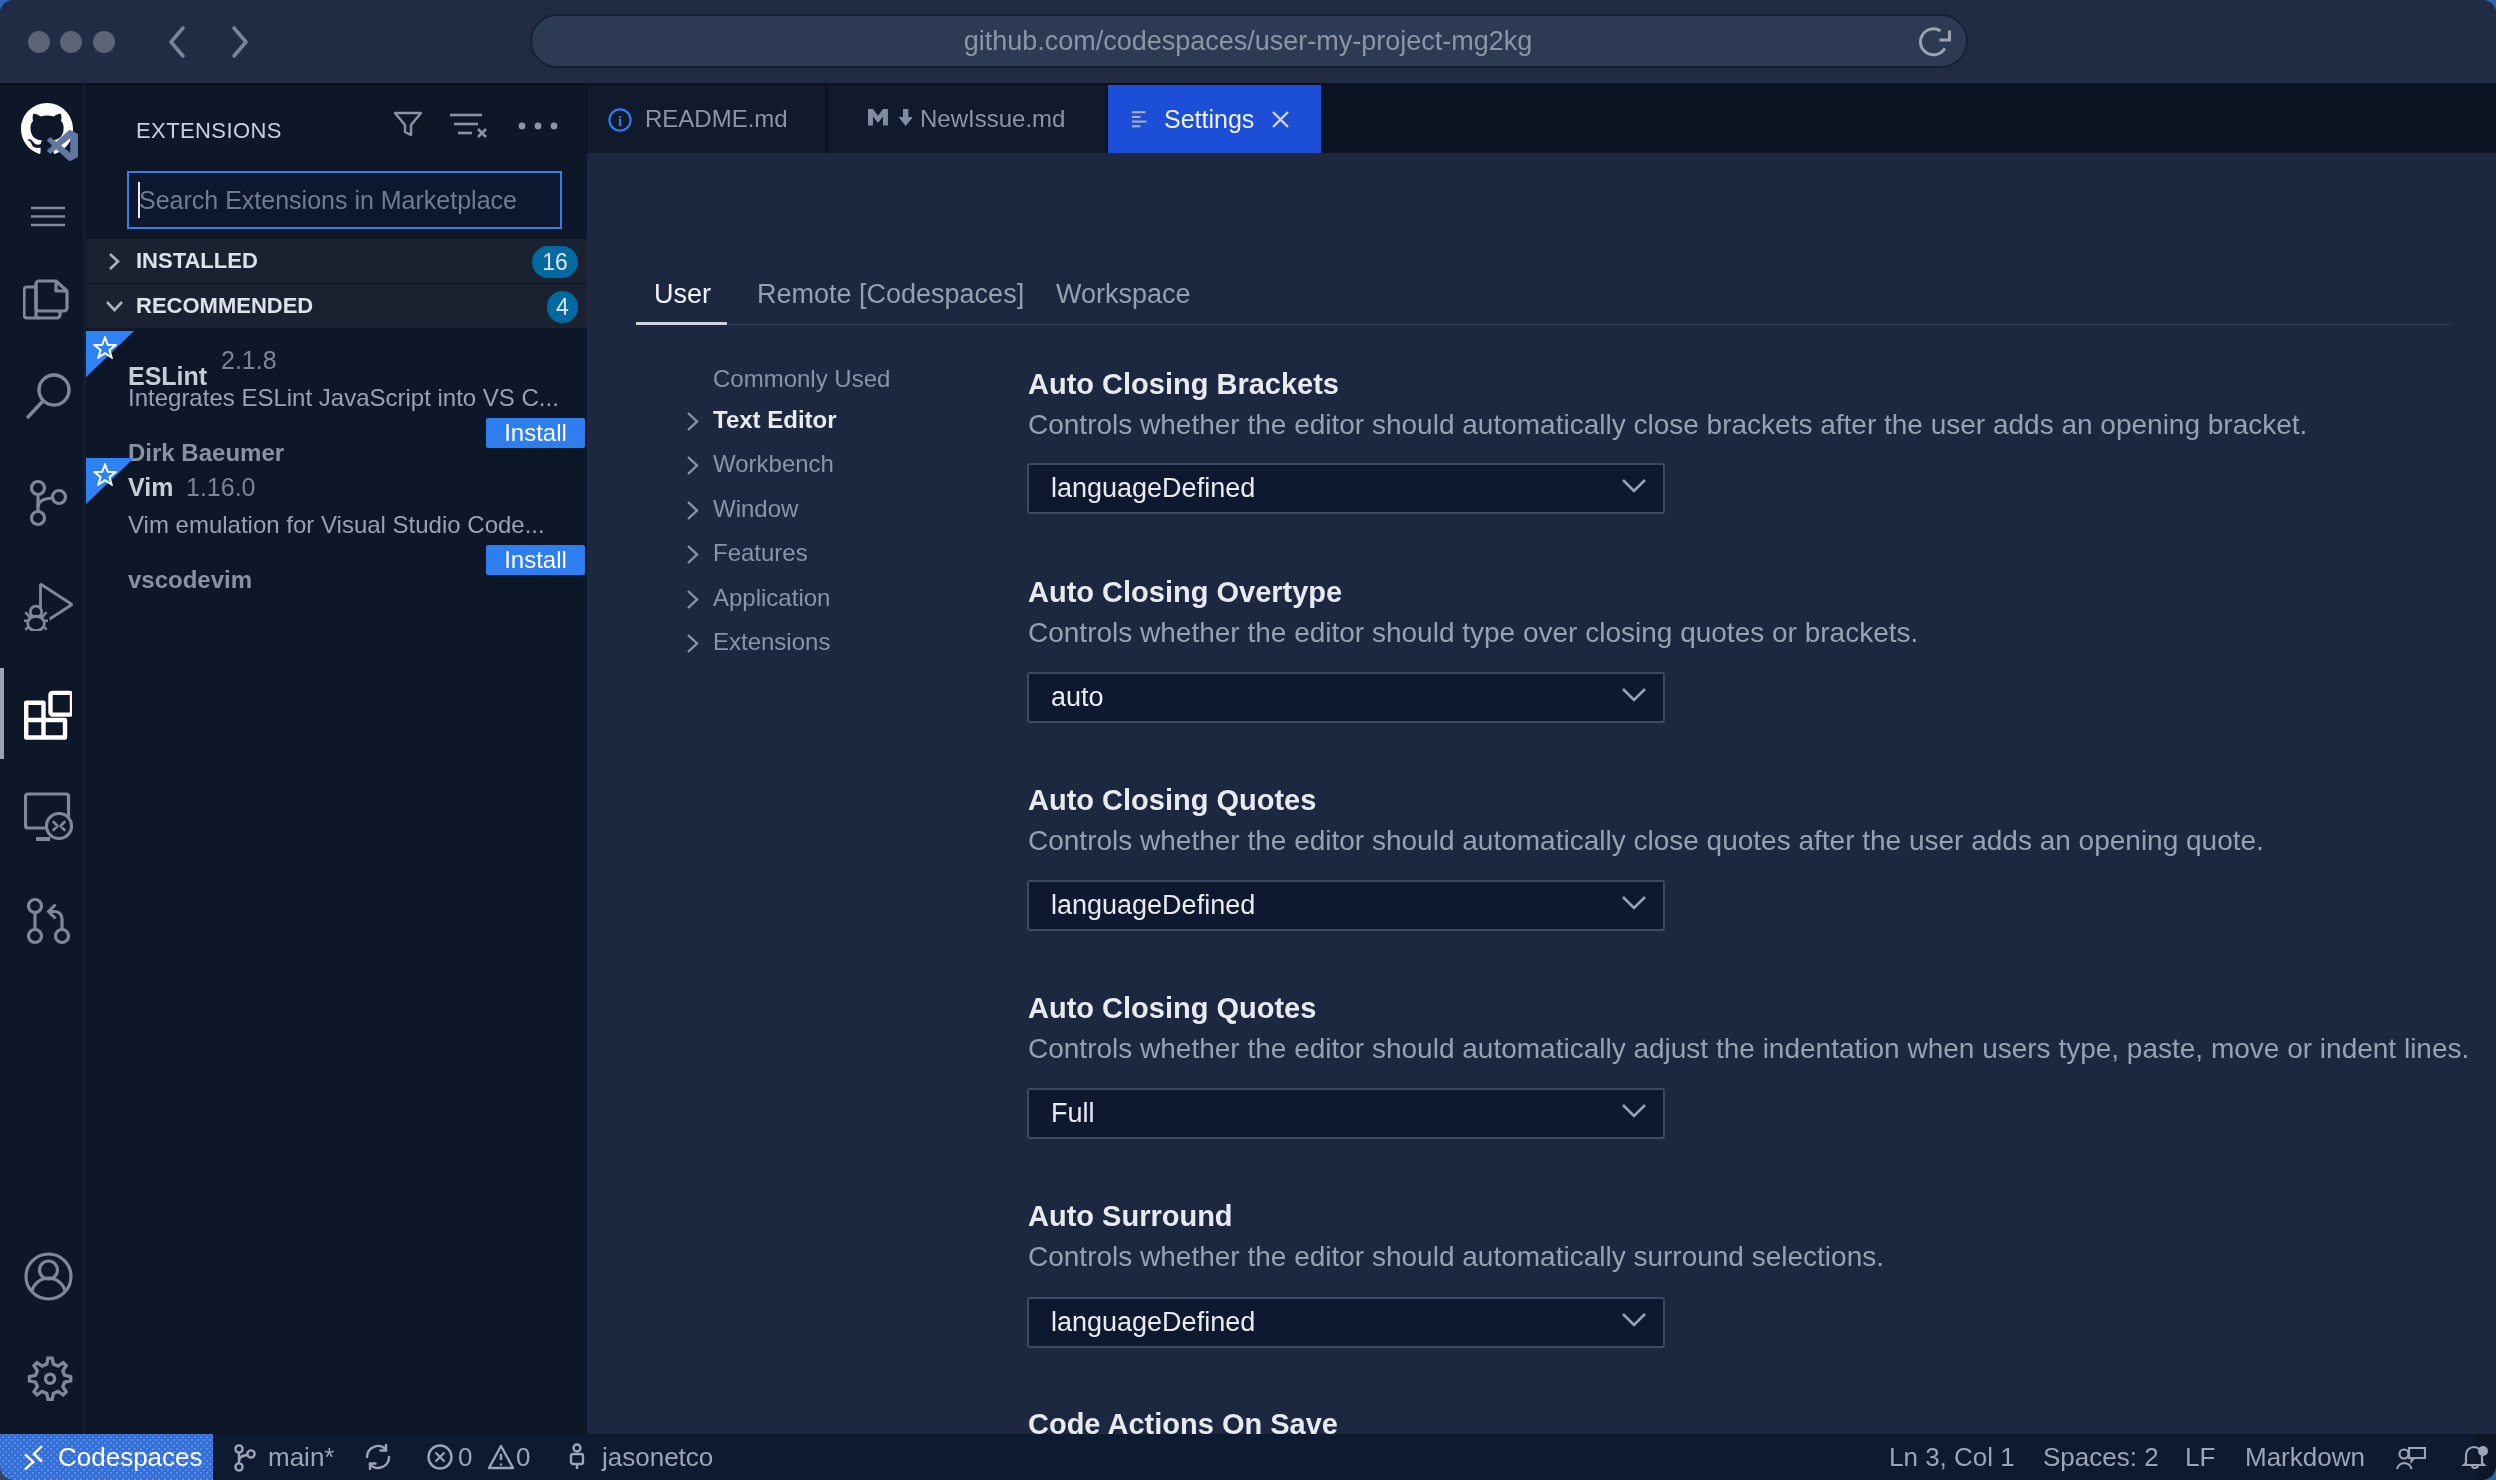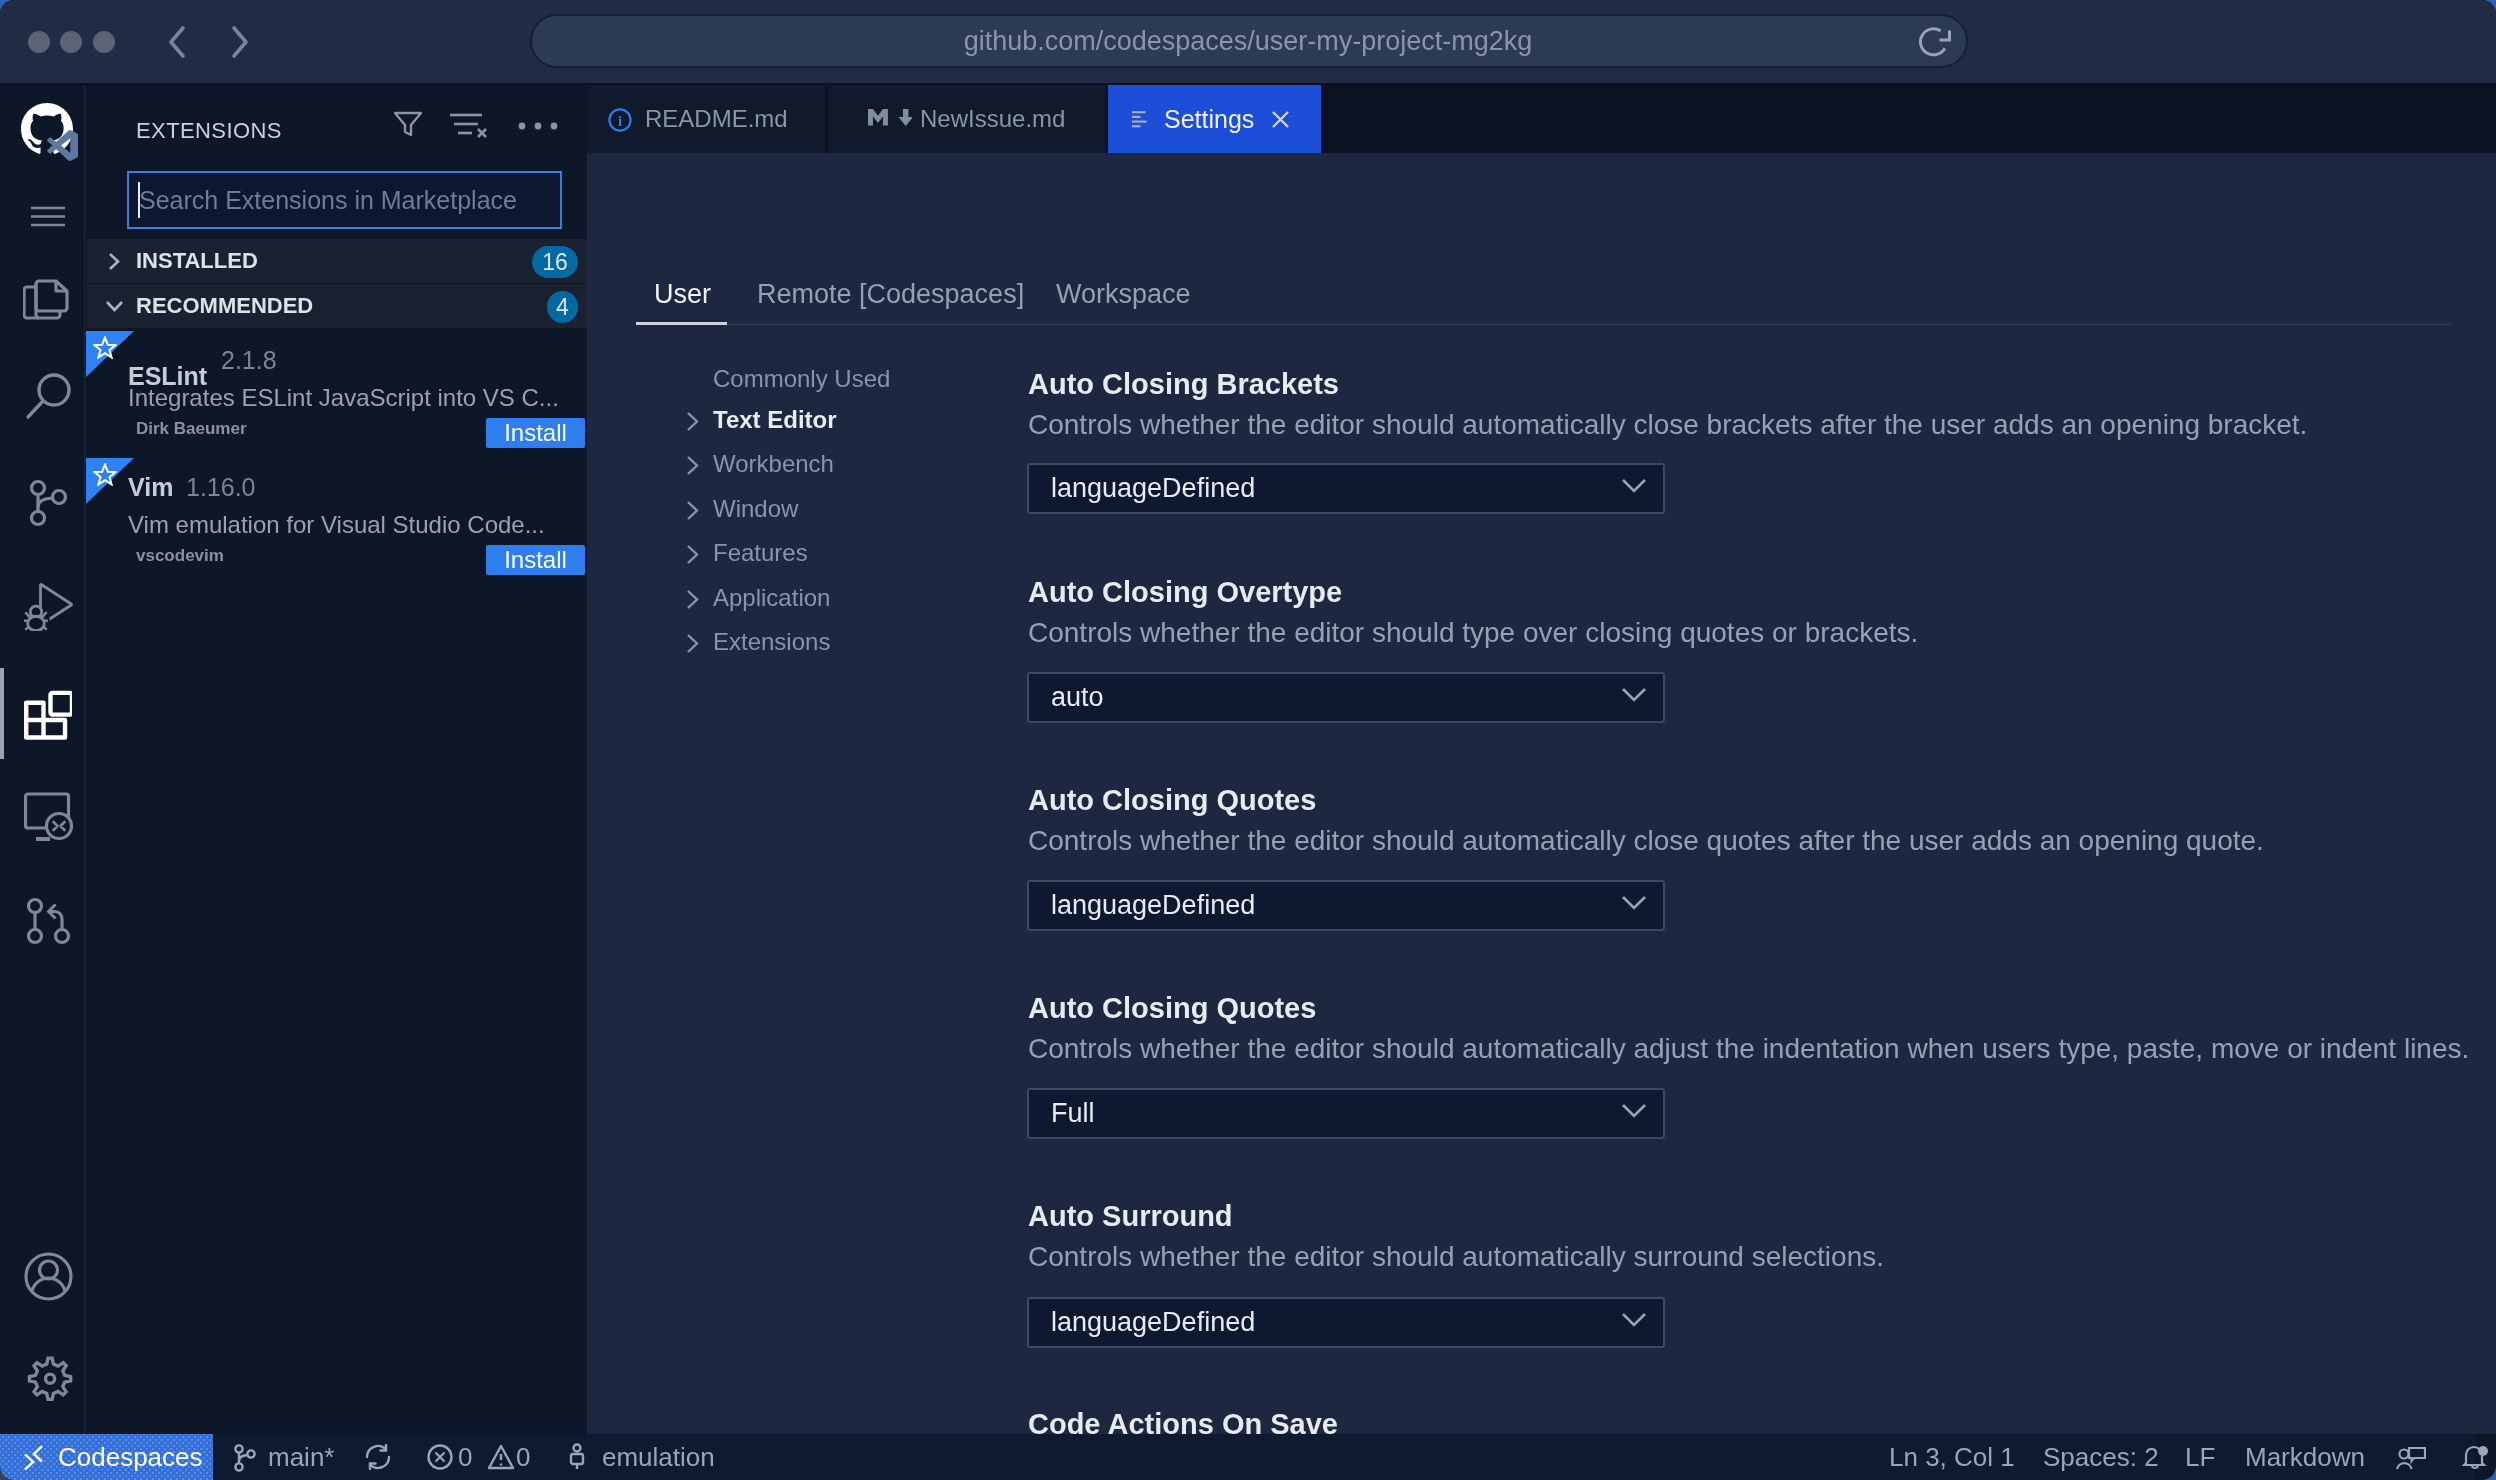--- a/index.html
+++ b/index.html
@@ -21,21 +21,21 @@
 #sbsearch { position:absolute; left:41px; top:86px; width:435px; height:58px; background:#0d1830; border:2px solid #3b7de0; }
 #sbsearch .ph { position:absolute; left:10px; top:0; height:54px; line-height:54px; color:#6f7c93; font-size:25px; }
 #sbsearch .caret { position:absolute; left:9px; top:9px; width:2px; height:36px; background:#e8ecf3; }
 .secrow { position:absolute; left:0; width:501px; height:44px; background:#1a2232; }
 .secrow .lbl { position:absolute; left:50px; top:0; height:44px; line-height:44px; font-weight:bold; font-size:22px; color:#dce2ea; }
 .badge { position:absolute; top:7px; height:32px; border-radius:16px; background:#0369a1; color:#dfe4ec; font-size:23px; text-align:center; line-height:32px; }
 .ext { position:absolute; left:0; width:501px; height:127px; }
 .ext .name { position:absolute; left:42px; font-weight:bold; font-size:25px; color:#c6cdd9; }
 .ext .ver { position:absolute; font-size:25px; color:#7b8499; }
 .ext .desc { position:absolute; left:42px; font-size:24px; color:#99a2b4; white-space:nowrap; }
-.ext .pub { position:absolute; left:50px; font-weight:bold; font-size:17px; color:#8992a4; }
+.ext .pub { position:absolute; left:42px; font-weight:bold; font-size:24px; color:#8992a4;margin-top:20px; }
 .ext .inst { position:absolute; left:400px; width:99px; height:30px; background:#2e7ef0; color:#fff; font-size:24px; text-align:center; line-height:30px; border-radius:2px; }
 .ribbon { position:absolute; left:0; width:0; height:0; border-left:48px solid #2e82f4; border-bottom:46px solid transparent; }
 
 #tabbar { position:absolute; left:587px; top:85px; width:1909px; height:68px; background:#0b1322; }
 .tab { position:absolute; top:0; height:68px; background:#101a2c; }
 .tab .t { position:absolute; top:0; height:68px; line-height:68px; font-size:24px; color:#8b95a8; }
 #editor { position:absolute; left:587px; top:153px; width:1909px; height:1281px; background:#1d2840; }
 #setsearch { position:absolute; left:49px; top:29px; width:1814px; height:63px; background:#0c1729; border:2px solid #3b7ef2; }
 #setsearch .ph { position:absolute; left:16px; top:0; height:59px; line-height:59px; color:#76839a; font-size:28px; }
 .utab { position:absolute; top:126px; font-size:27px; color:#95a0b2; }
@@ -391,21 +391,21 @@
         <path d="M14 10 L14 16 M14 19.5 L14 21.5" stroke="#9ba5b6" stroke-width="2.4"></path>
       </svg>
     <div class="sbitem" style="left:516px">0</div>
     <svg class="abs" style="left:567px;top:9px" width="20" height="28" viewBox="0 0 20 28">
         <g fill="none" stroke="#9ba5b6" stroke-width="2.4">
           <circle cx="10" cy="5" r="3.5"></circle>
           <rect x="4" y="11" width="12" height="10" rx="2"></rect>
           <path d="M10 21 L10 26"></path>
         </g>
       </svg>
-    <div class="sbitem" style="left:602px">emulation</div>
+    <div class="sbitem" style="left:602px">jasonetco</div>
 
     <div class="sbitem" style="left:1889px">Ln 3, Col 1</div>
     <div class="sbitem" style="left:2043px">Spaces: 2</div>
     <div class="sbitem" style="left:2185px">LF</div>
     <div class="sbitem" style="left:2245px">Markdown</div>
     <svg class="abs" style="left:2396px;top:11px" width="30" height="25" viewBox="0 0 30 25">
         <g fill="none" stroke="#9ba5b6" stroke-width="2.2">
           <circle cx="8" cy="9" r="4.5"></circle>
           <path d="M1 24 a7.5 7.5 0 0 1 14.6 0"></path>
           <path d="M13 3 L29 3 L29 13 L18 13 L15.5 16 L15.5 13 L13 13 Z"></path>

